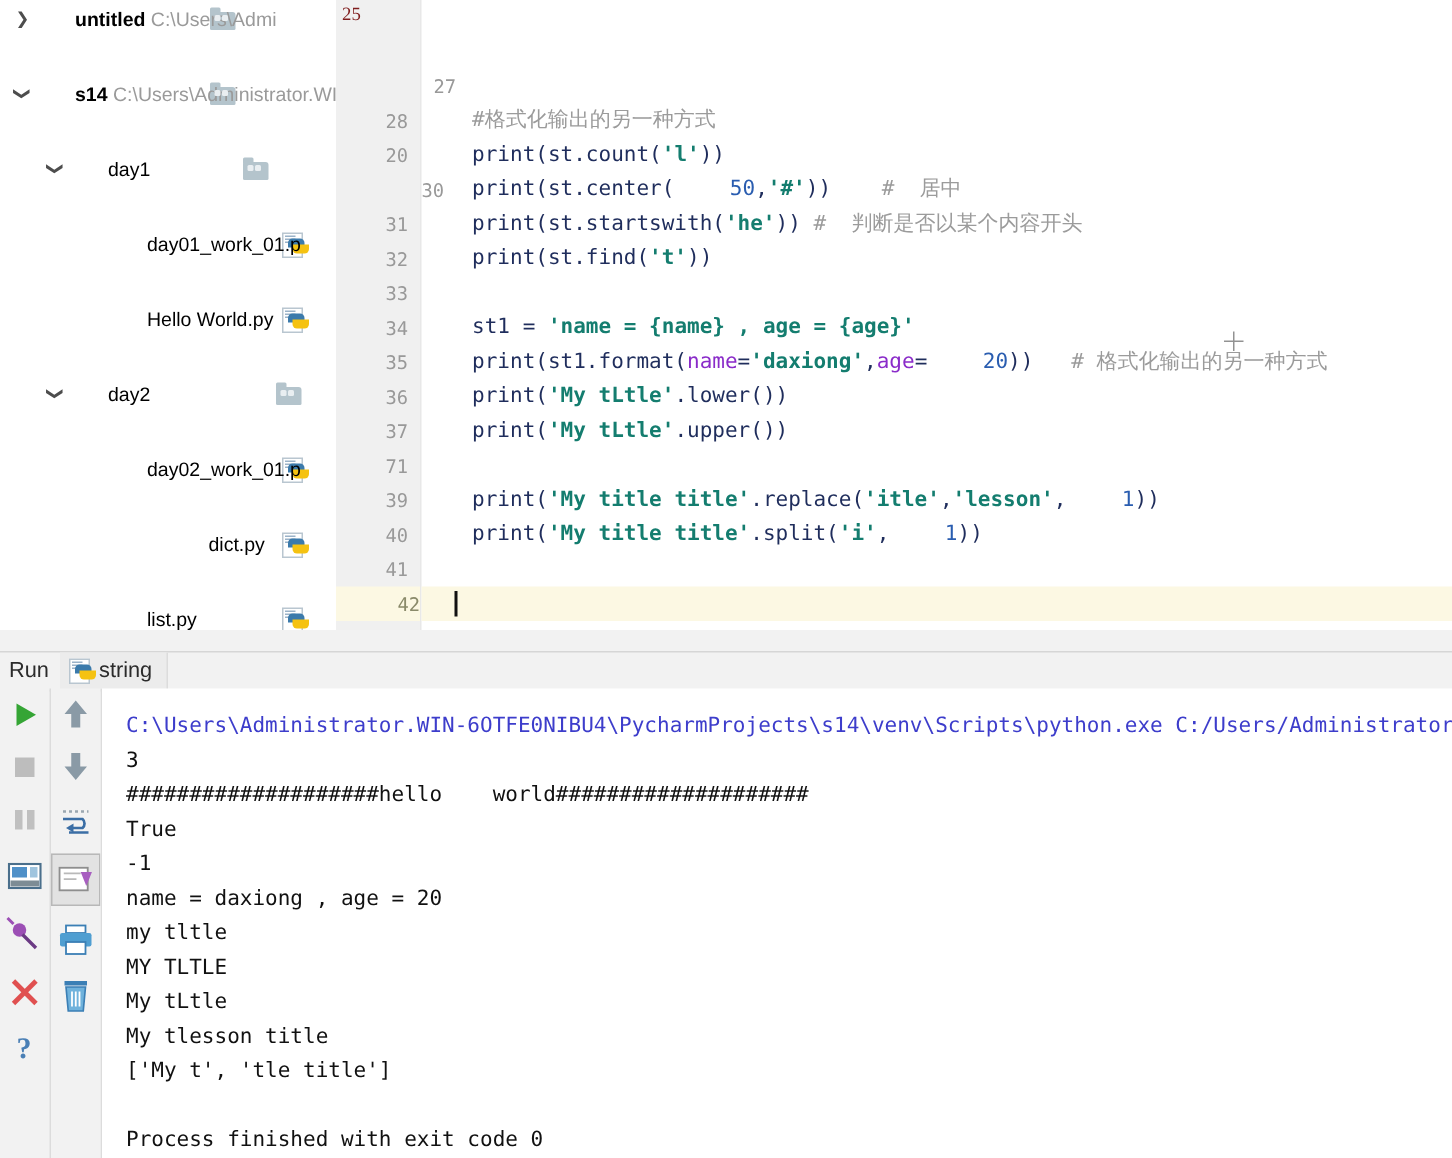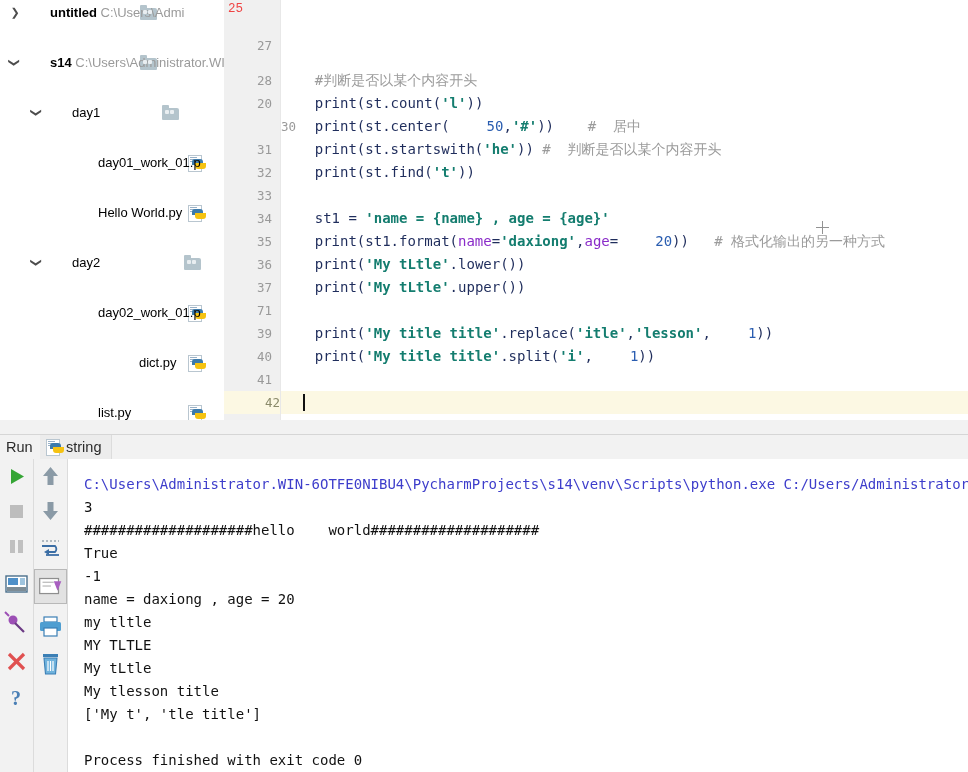--- a/index.html
+++ b/index.html
@@ -108,59 +108,59 @@
         <div class="tree-row" style="top: 175px;"><span class="ticon pyicon" style="left: 76px;"><span class="sheet"></span><span class="lines"></span><span class="pyb"></span><span class="pyy"></span></span><span class="tlabel" style="left: 98px; margin-left: 41px;">dict.py</span></div>
         <div class="tree-row" style="top: 200px;"><span class="ticon pyicon" style="left: 76px;"><span class="sheet"></span><span class="lines"></span><span class="pyb"></span><span class="pyy"></span></span><span class="tlabel" style="left: 98px;">list.py</span></div>
       </div>
     <div class="pane-vsep"></div>
     <div class="tree-hscroll">
       <div class="thumb"></div>
     </div>
 
     <div class="editor">
       <div class="gutter" id="gutter">
-          <div class="gutter-line" style="top: 34px;">27</div>
+          <div class="gutter-line" style="top: 46px; padding-left: 32px;">27</div>
           <div class="gutter-line" style="top: 69px;">28</div>
           <div class="gutter-line" style="top: 92px;">20</div>
           <div class="gutter-line" style="top: 115px; margin-left: 24px;">30</div>
           <div class="gutter-line" style="top: 138px;">31</div>
           <div class="gutter-line" style="top: 161px;">32</div>
           <div class="gutter-line" style="top: 184px;">33</div>
           <div class="gutter-line" style="top: 207px;">34</div>
           <div class="gutter-line" style="top: 230px;">35</div>
           <div class="gutter-line" style="top: 253px;">36</div>
           <div class="gutter-line" style="top: 276px;">37</div>
           <div class="gutter-line" style="top: 299px;">71</div>
           <div class="gutter-line" style="top: 322px;">39</div>
           <div class="gutter-line" style="top: 345px;">40</div>
           <div class="gutter-line" style="top: 368px;">41</div>
           <div class="gutter-line cur" style="top: 391px;">42</div>
         </div>
       <div class="gutter-sep"></div>
       <div class="code-area" id="codearea">
           <div class="cline" style="top: 46px;">&nbsp;</div>
-          <div class="cline" style="top: 69px;"><span class="k-cmt">    #判断是否以某个内容开头</span></div>
+          <div class="cline" style="top: 69px;"><span class="k-cmt">    #格式化输出的另一种方式</span></div>
           <div class="cline" style="top: 92px;">    print(st.count(<span class="k-str">'l'</span>))</div>
           <div class="cline" style="top: 115px;">    print(st.center(<span class="k-num">50</span>,<span class="k-str">'#'</span>))    <span class="k-cmt">#  居中</span></div>
           <div class="cline" style="top: 138px;">    print(st.startswith(<span class="k-str">'he'</span>)) <span class="k-cmt">#  判断是否以某个内容开头</span></div>
           <div class="cline" style="top: 161px;">    print(st.find(<span class="k-str">'t'</span>))</div>
           <div class="cline" style="top: 184px;">&nbsp;</div>
           <div class="cline" style="top: 207px;">    st1 = <span class="k-str">'name = {name} , age = {age}'</span></div>
           <div class="cline" style="top: 230px;">    print(st1.format(<span class="k-kw">name</span>=<span class="k-str">'daxiong'</span>,<span class="k-kw">age</span>=<span class="k-num">20</span>))   <span class="k-cmt"># 格式化输出的另一种方式</span></div>
           <div class="cline" style="top: 253px;">    print(<span class="k-str">'My tLtle'</span>.lower())</div>
           <div class="cline" style="top: 276px;">    print(<span class="k-str">'My tLtle'</span>.upper())</div>
           <div class="cline" style="top: 322px;">    print(<span class="k-str">'My title title'</span>.replace(<span class="k-str">'itle'</span>,<span class="k-str">'lesson'</span>,<span class="k-num">1</span>))</div>
           <div class="cline" style="top: 345px;">    print(<span class="k-str">'My title title'</span>.split(<span class="k-str">'i'</span>,<span class="k-num">1</span>))</div>
           <div class="cline" style="top: 368px;">&nbsp;</div>
           <div class="cline cur" style="top: 391px;">&nbsp;</div>
           <div class="caret" style="left: 22px; top: 394px;"></div>
         </div>
     </div>
 
-    <div style="position:absolute;left:228px;top:2px;font-family:Liberation Mono, monospace;font-size:12.5px;color:#ef4444;z-index:5;">25</div>
+    <div style="position:absolute;left:228px;top:2px;font-family:Liberation Serif, serif;font-size:12.5px;color:#7f1d1d;z-index:5;">25</div>
 
     <div class="crosshair"></div>
   </div>
 
   <div class="split-h"></div>
 
   <div class="run-panel">
     <div class="run-header">
       <div class="run-title">Run</div>
       <div class="run-tab">

